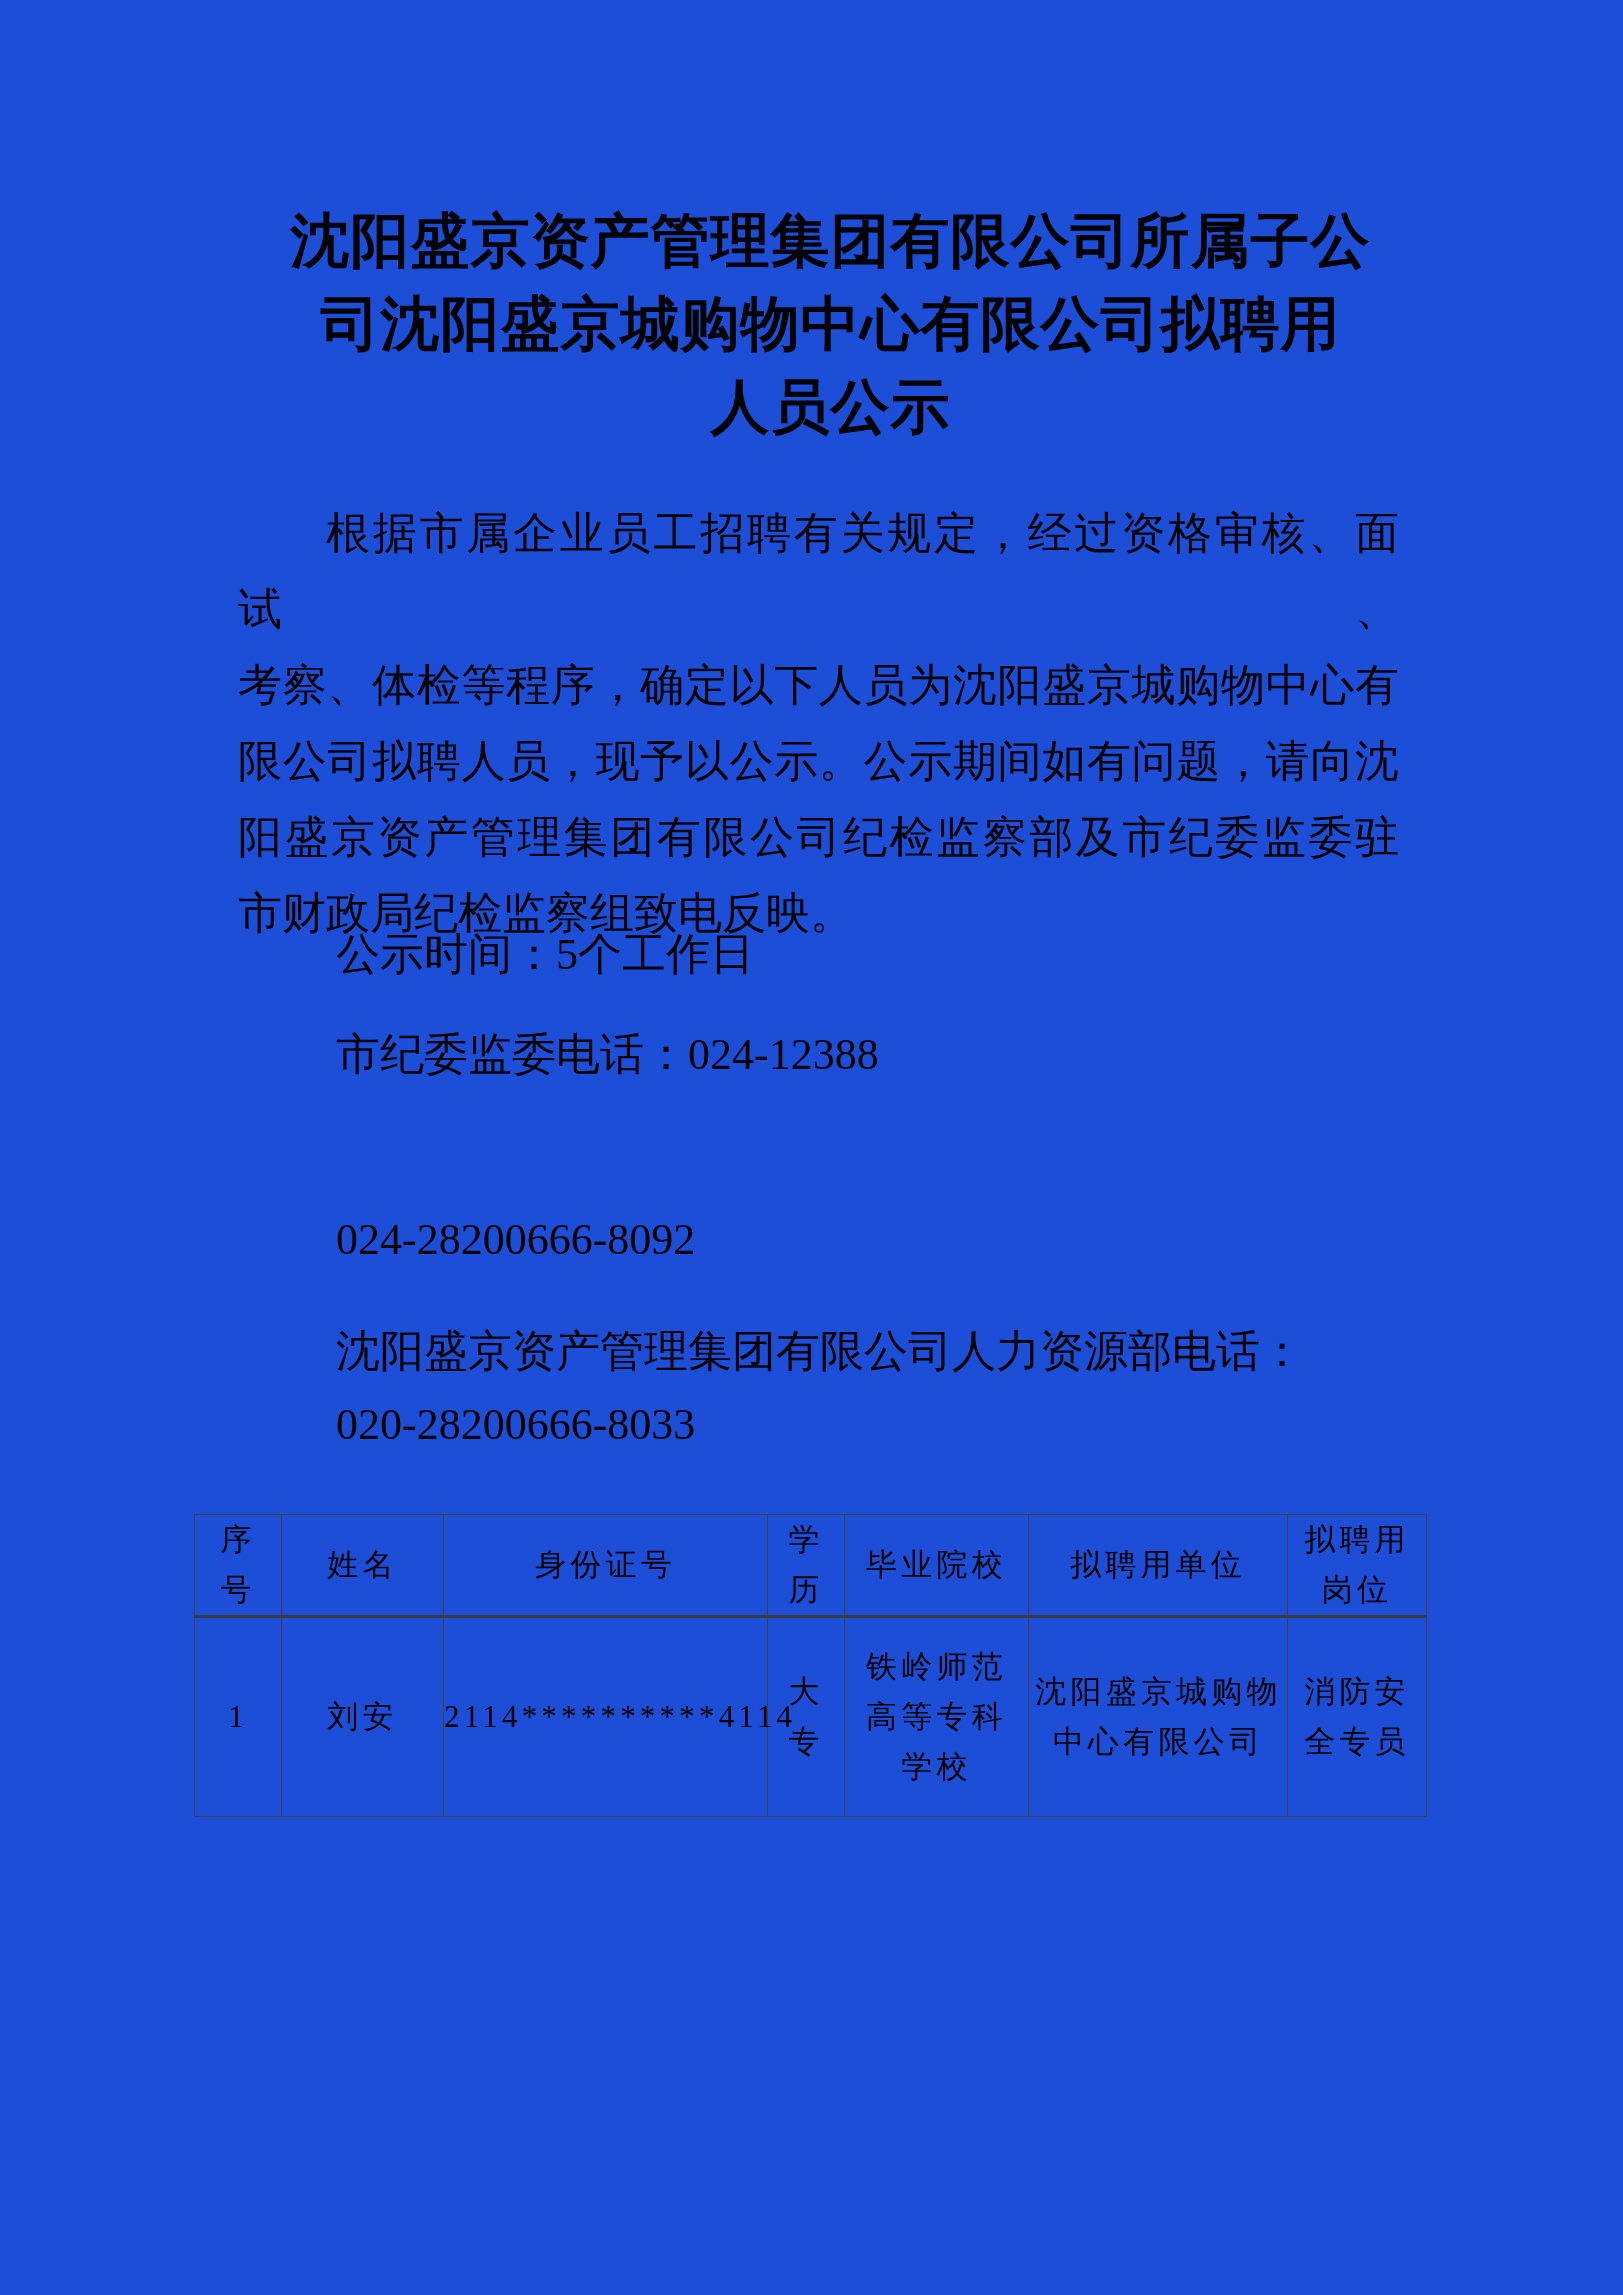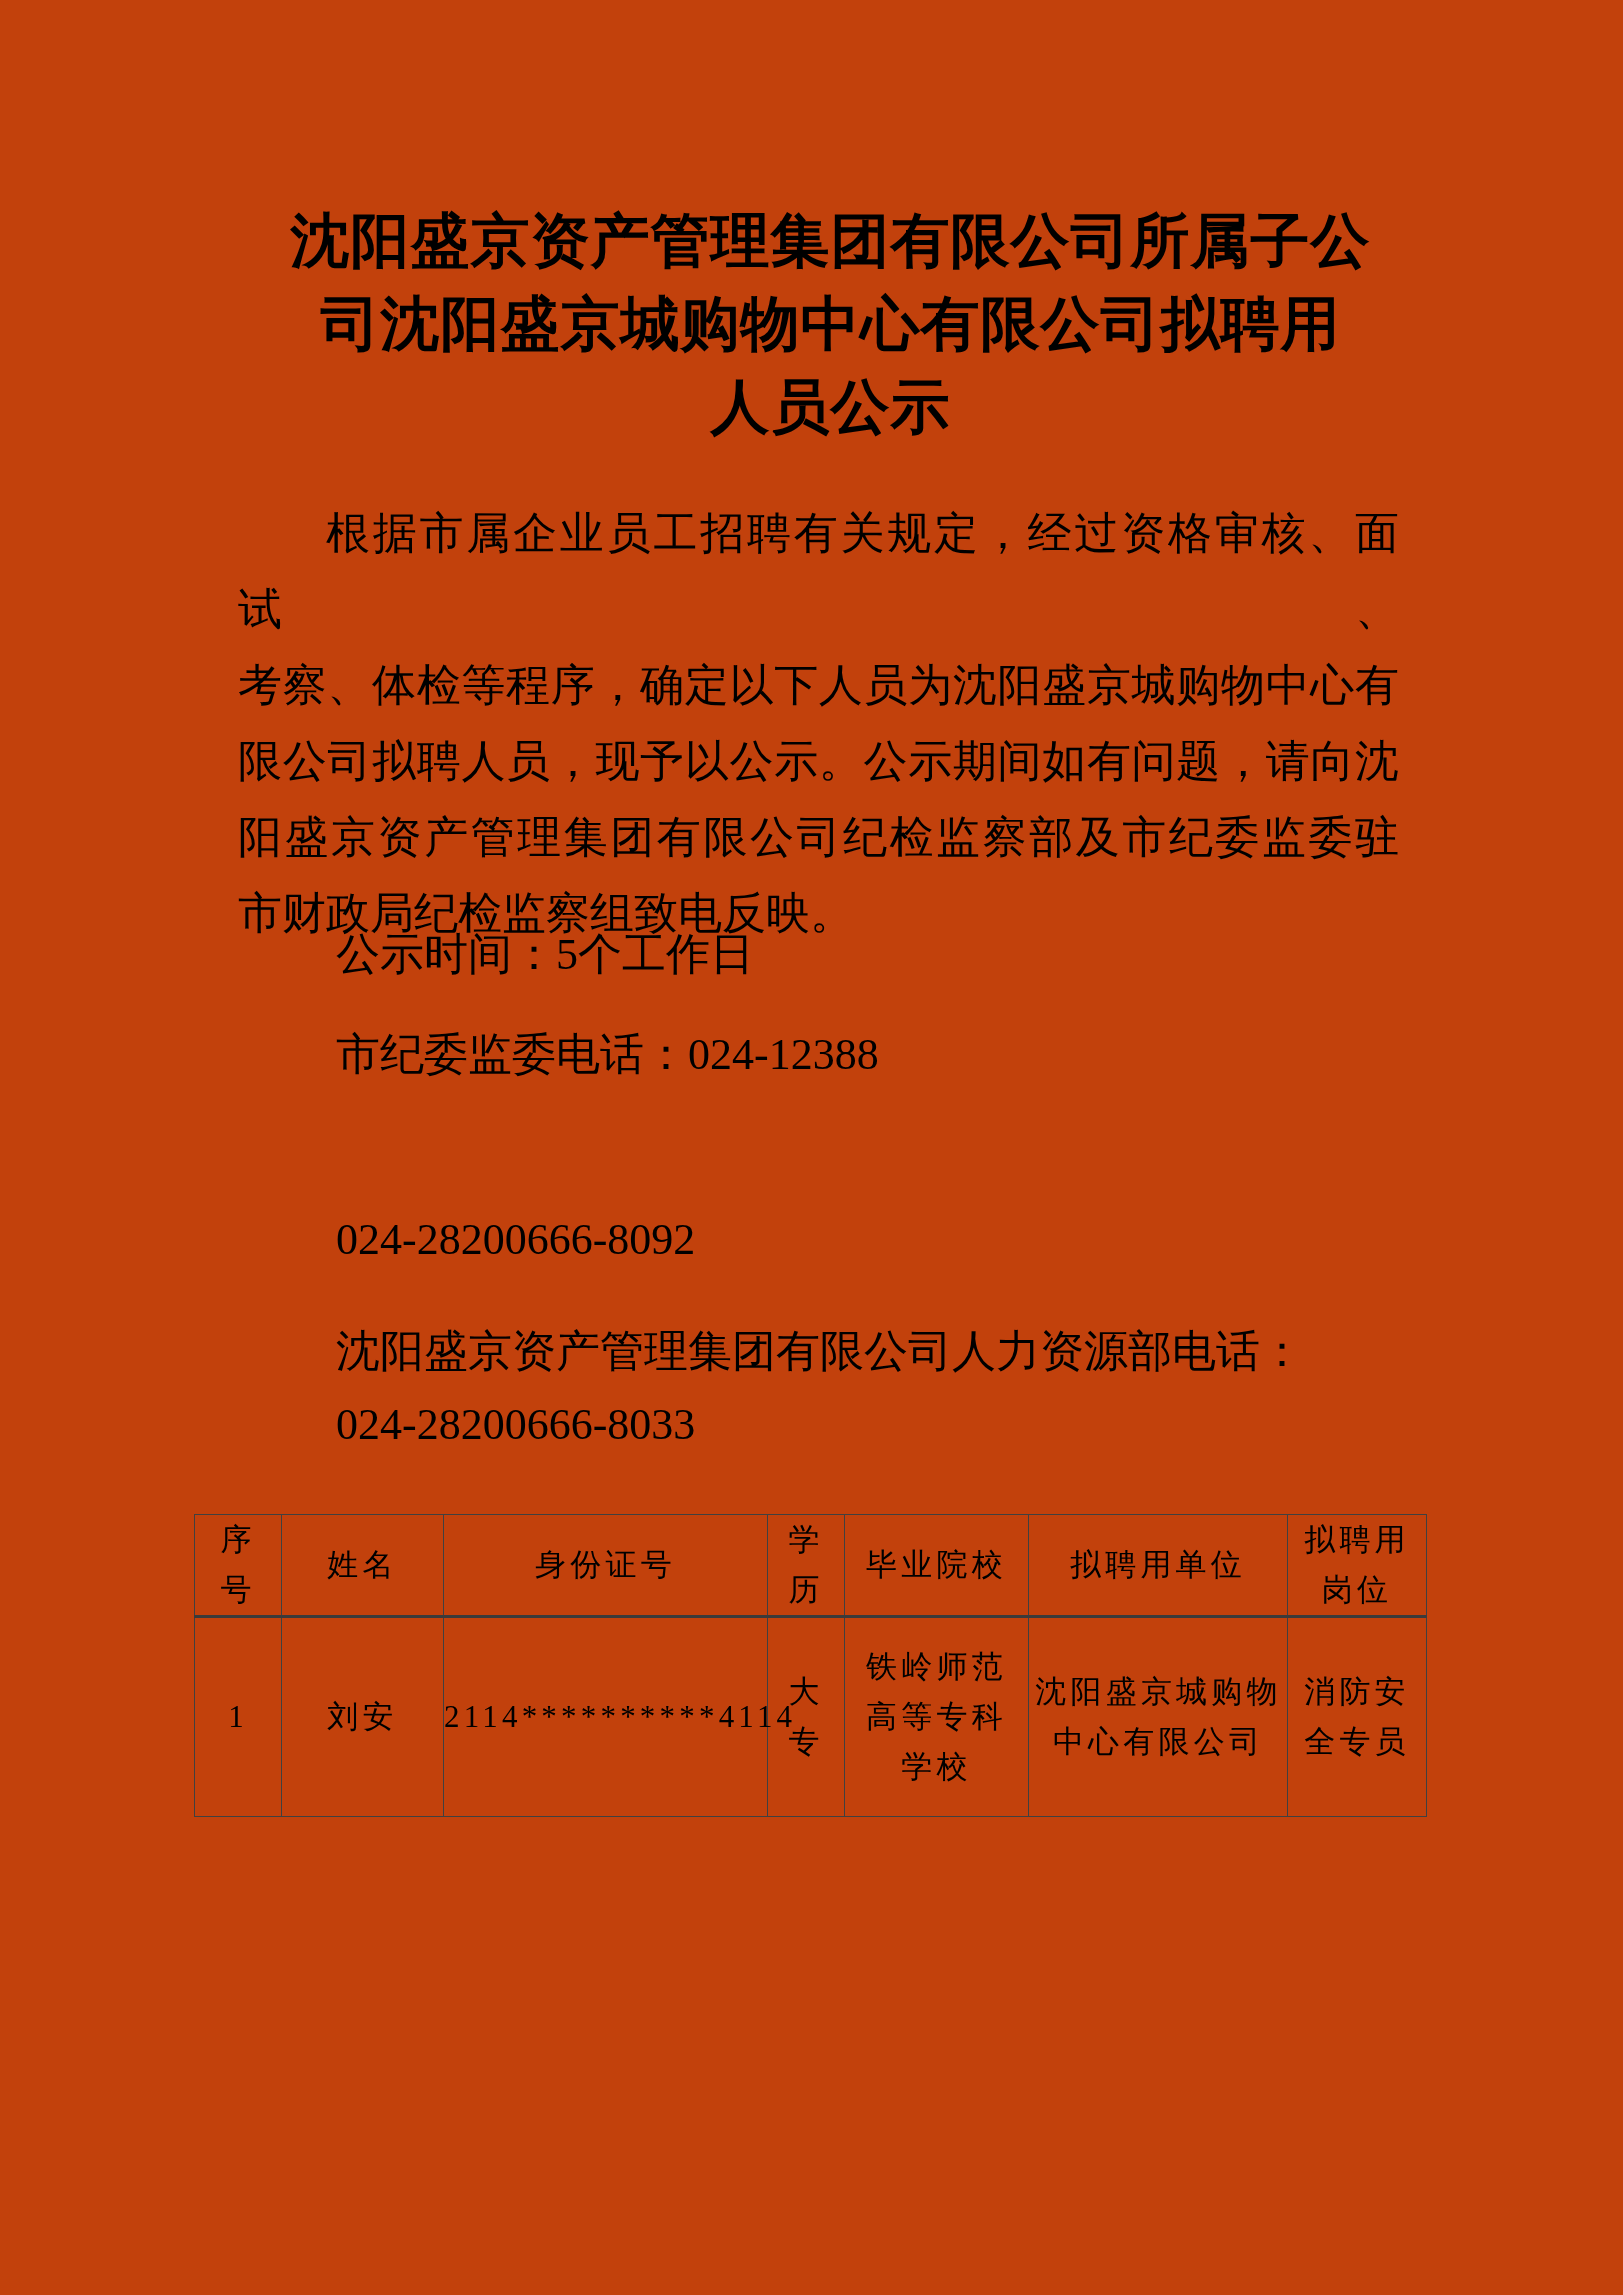--- a/index.html
+++ b/index.html
@@ -1,20 +1,20 @@
 <!DOCTYPE html>
 <html style="font-size:8.3px"><head>
 <meta charset="utf-8">
 <style>
   html, body { margin: 0; padding: 0; background: #ffffff; }
   .page {
     position: relative;
     width: 1624px;
     height: 2295px;
-    background: #c2410c;
+    background: #1d4ed8;
     color: #000000;
     font-family: "Liberation Serif", "DejaVu Serif", serif;
     overflow: hidden;
   }
 
   
   .title-block {
     position: absolute;
     left: 250px;
     top: 200px;
@@ -111,21 +111,21 @@
     <div class="plainline">市财政局纪检监察组致电反映。</div>
   </div>
 
   <div class="standalone s-time">公示时间：5个工作日</div>
 
   <div class="standalone s-jw">市纪委监委电话：024-12388</div>
 
   <div class="standalone s-jjnum">024-28200666-8092</div>
 
   <div class="standalone s-hr">沈阳盛京资产管理集团有限公司人力资源部电话：</div>
-  <div class="standalone s-hrnum">024-28200666-8033</div>
+  <div class="standalone s-hrnum">020-28200666-8033</div>
 
   <table class="roster">
     <colgroup>
       <col style="width:87px">
       <col style="width:162px">
       <col style="width:324px">
       <col style="width:77px">
       <col style="width:184px">
       <col style="width:259px">
       <col style="width:139px">

